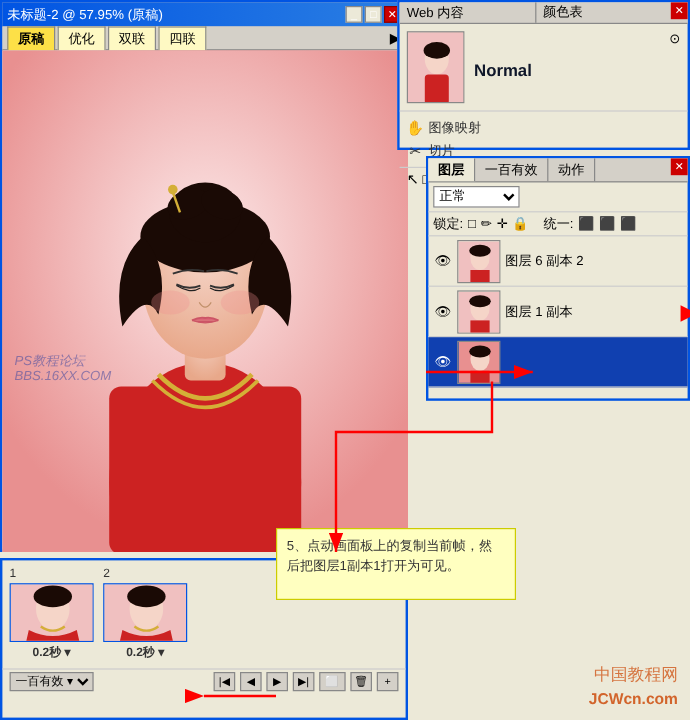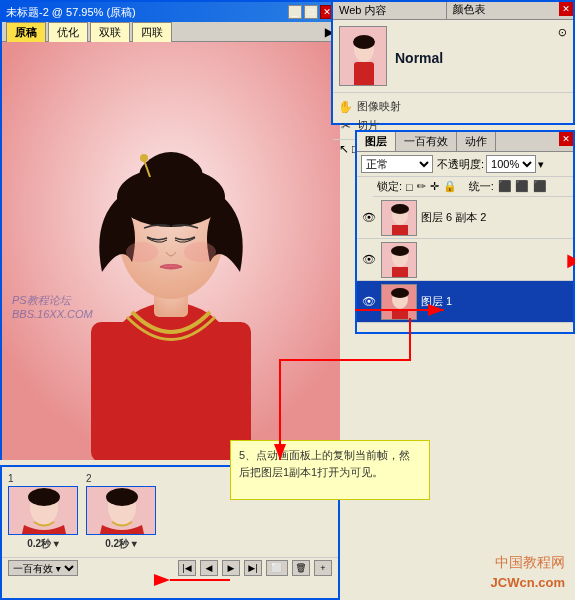--- a/index.html
+++ b/index.html
@@ -202,21 +202,20 @@
       flex: 1;
     }
 
     .layers-lock-row {
       display: flex;
       align-items: center;
       padding: 2px 4px;
       gap: 4px;
       border-bottom: 1px solid #ccc;
       font-size: 11px;
-      margin-left: 16px;
     }
 
     .layer-row {
       display: flex;
       align-items: center;
       height: 42px;
       border-bottom: 1px solid #ccc;
       padding: 2px 4px;
       gap: 4px;
       cursor: pointer;
@@ -516,27 +515,20 @@
     <div class="layers-tab active">图层</div>
     <div class="layers-tab">一百有效</div>
     <div class="layers-tab">动作</div>
     <div class="panel-close-btn" style="margin-left:auto;">✕</div>
   </div>
 
   <div class="layers-controls">
     <select class="select-box" style="width:72px;">
       <option>正常</option>
     </select>
-    <div class="opacity-control">
-      <span>不透明度:</span>
-      <select class="select-box" style="width:50px;">
-        <option>100%</option>
-      </select>
-      <span style="cursor:pointer;">▾</span>
-    </div>
   </div>
 
   <div class="layers-lock-row">
     <span>锁定:</span>
     <span style="cursor:pointer;">□</span>
     <span style="cursor:pointer;">✏</span>
     <span style="cursor:pointer;">✛</span>
     <span style="cursor:pointer;">🔒</span>
     <span style="margin-left:8px;">统一:</span>
     <span style="cursor:pointer;">⬛</span>
@@ -560,35 +552,35 @@
   <div class="layer-row" style="position:relative;">
     <div class="layer-eye">👁</div>
     <div class="layer-thumb">
       <svg width="36" height="36" viewBox="0 0 36 36">
         <rect width="36" height="36" fill="#f0c0c0"></rect>
         <ellipse cx="18" cy="14" rx="8" ry="10" fill="#f5d5c8"></ellipse>
         <ellipse cx="18" cy="8" rx="9" ry="5" fill="#1a0a05"></ellipse>
         <rect x="10" y="24" width="16" height="12" fill="#cc2222"></rect>
       </svg>
     </div>
+    <div class="layer-name">图层 1 副本</div>
 
     <div style="position:absolute;right:-8px;top:10px;color:red;font-size:18px;z-index:20;">▶</div>
   </div>
 
   <div class="layer-row active" style="position:relative;">
     <div class="layer-eye" style="color:white;">👁</div>
     <div class="layer-thumb">
       <svg width="36" height="36" viewBox="0 0 36 36">
         <rect width="36" height="36" fill="#e89090"></rect>
         <ellipse cx="18" cy="14" rx="8" ry="10" fill="#f5d5c8"></ellipse>
         <ellipse cx="18" cy="8" rx="9" ry="5" fill="#1a0a05"></ellipse>
         <rect x="10" y="24" width="16" height="12" fill="#cc2222"></rect>
       </svg>
     </div>
-    <div class="layer-name" style="color:white;">图层 1</div>
   </div>
 </div>
 
 <div class="anim-panel">
   <div class="anim-frames">
 
     <div class="anim-frame">
       <div class="frame-number">1</div>
       <div class="frame-thumb">
         <svg width="70" height="60" viewBox="0 0 70 60">

